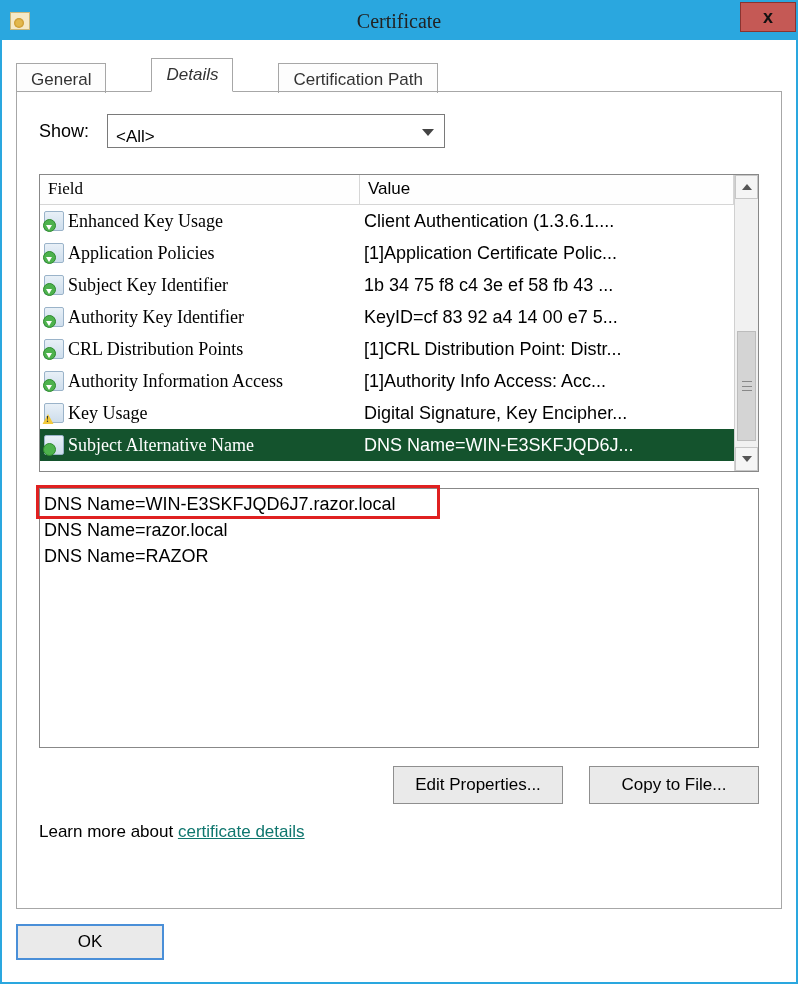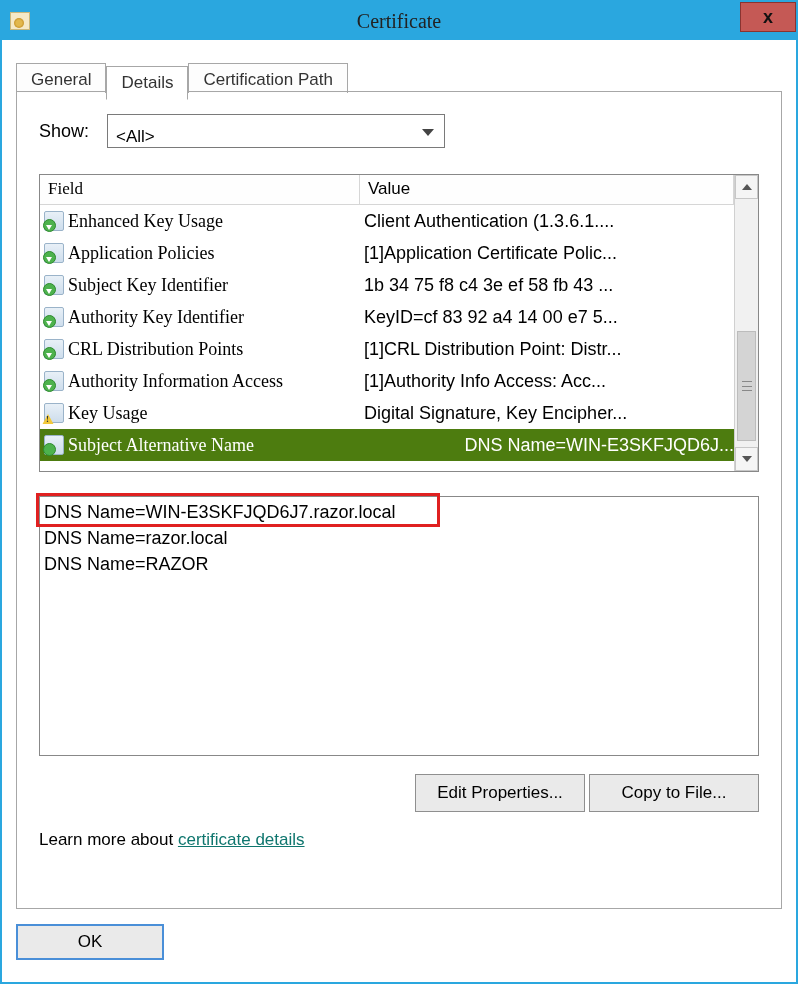--- a/index.html
+++ b/index.html
@@ -75,39 +75,41 @@
     flex: 1;
     padding: 18px 14px 8px;
     display: flex;
     flex-direction: column;
   }
   .tab-strip {
     display: flex;
     align-items: flex-end;
     height: 34px;
     position: relative;
+    gap: 45px;
   }
   .tab {
     border: 1px solid #a7a7a7;
     border-bottom: none;
     padding: 6px 14px 4px;
     font-size: 17px;
     background: #fdfdfd;
     color: #333;
     margin-right: 0;
     position: relative;
     top: 1px;
     height: 30px;
   }
   .tab.active {
     background: #fff;
     height: 34px;
-    top: 8px;
+    top: 0;
     z-index: 2;
     border-bottom: 1px solid #fff;
+    font-style: italic;
   }
   .tab-panel {
     border: 1px solid #a7a7a7;
     flex: 1;
     padding: 22px 22px 14px;
     display: flex;
     flex-direction: column;
     position: relative;
     top: -1px;
   }
@@ -168,23 +170,22 @@
   .lv-body { }
   .lv-row {
     display: flex;
     height: 32px;
     align-items: center;
     font-size: 18px;
     white-space: nowrap;
     overflow: hidden;
   }
   .lv-row.selected {
-    background: #4d7c0f;
+    background: #14532d;
     color: #fff;
-    text-align: right;
   }
   .lv-cell { overflow: hidden; text-overflow: clip; }
   .lv-cell.col-field { display: flex; align-items: center; padding-left: 4px; }
   .lv-cell.col-value { padding-left: 4px; }
   .row-icon {
     width: 20px;
     height: 20px;
     margin-right: 4px;
     flex-shrink: 0;
     position: relative;
@@ -286,37 +287,37 @@
     width: 10px;
     height: 10px;
     display: flex;
     flex-direction: column;
     justify-content: space-between;
   }
   .sb-grips div { height: 1px; background: #888; }
   .detail-box {
     border: 1px solid #888;
     height: 260px;
-    margin-top: 24px;
+    margin-top: 16px;
     padding: 2px 4px;
     font-size: 18px;
     line-height: 26px;
     position: relative;
     background: #fff;
   }
   .detail-line { white-space: nowrap; }
   .highlight-box {
     position: absolute;
     border: 3px solid #e02020;
     pointer-events: none;
   }
   .button-row {
     display: flex;
     justify-content: flex-end;
-    gap: 4px;
+    gap: 26px;
     margin-top: 18px;
   }
   .btn {
     border: 1px solid #8f8f8f;
     background: #eaeaea;
     padding: 8px 20px;
     font-size: 17px;
     min-width: 170px;
     text-align: center;
   }

